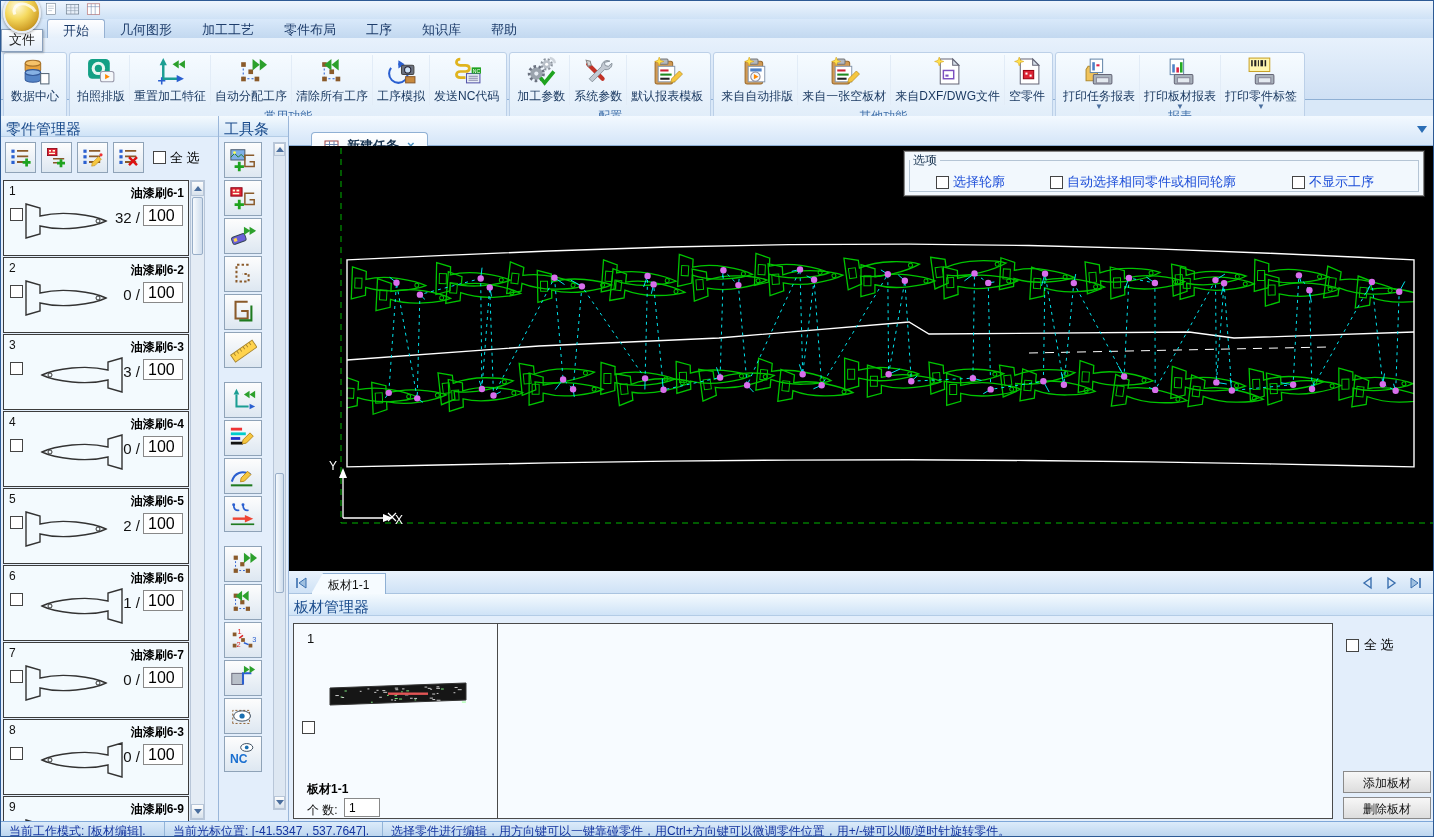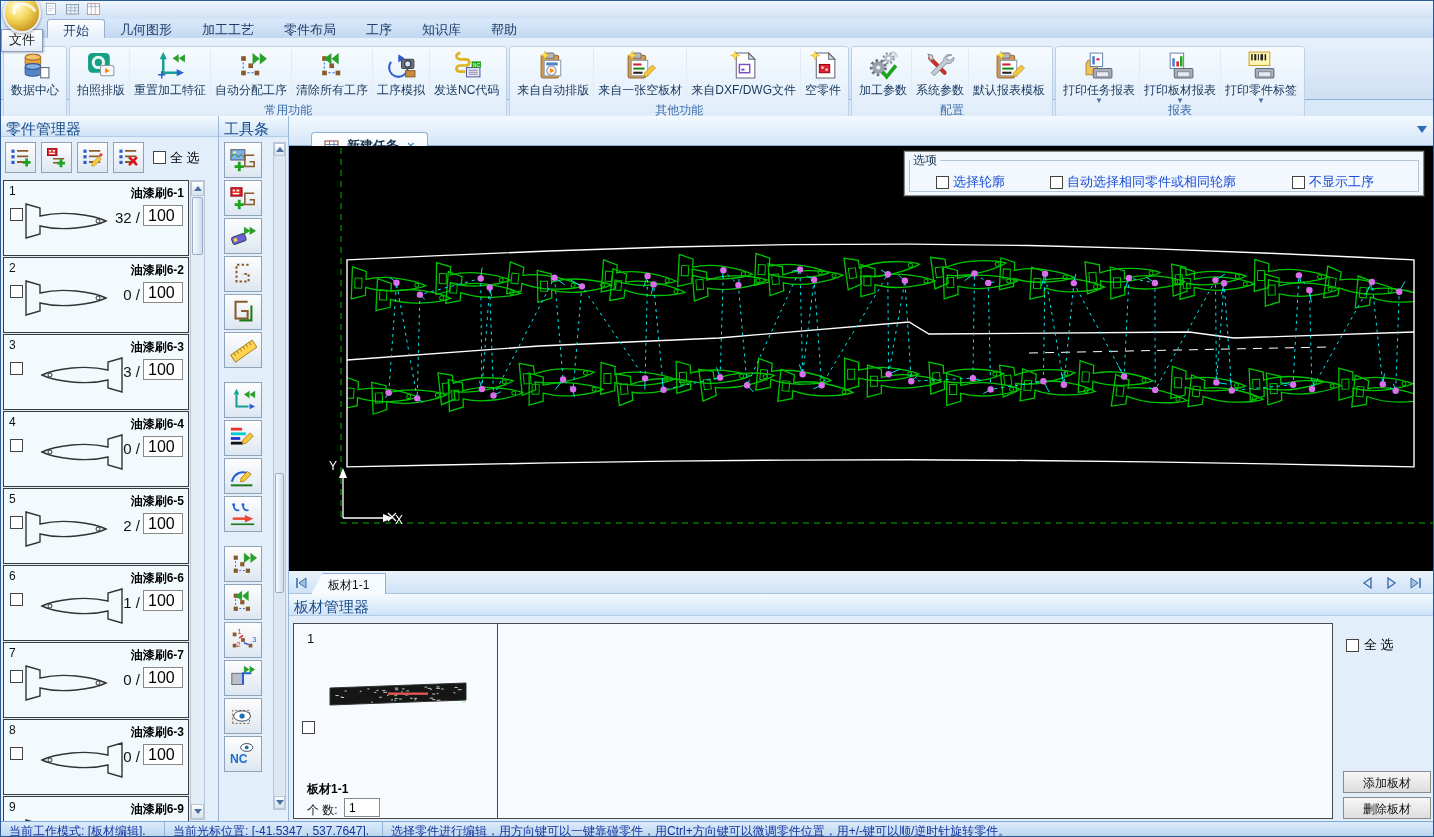--- a/index.html
+++ b/index.html
@@ -11,21 +11,21 @@
   #titlebar { left:0; top:0; width:1434px; height:18px; background:linear-gradient(#eef5fd,#cfe2f6); }
   #qat { left:42px; top:1px; display:flex; gap:4px; }
   .qat-btn { width:17px; height:15px; display:flex; align-items:center; justify-content:center; }
   #orb { left:2px; top:-8px; width:38px; height:40px; border-radius:50%; background:radial-gradient(circle at 35% 32%,#fffbe0,#f5d95e 38%,#d3a42c 70%,#8a6410); border:2px solid #e8edf4; box-shadow:0 1px 3px rgba(0,0,0,.4); z-index:60; }
   #orb:after { content:""; position:absolute; left:7px; top:8px; width:20px; height:14px; border:3px solid rgba(255,255,255,.75); border-bottom-color:transparent; border-right-color:transparent; border-radius:50%; transform:rotate(25deg); }
   #tabrow { left:0; top:18px; width:1434px; height:19px; background:linear-gradient(#d9e9fa,#c2d8f0); padding-left:46px; display:flex; }
   .tab { padding:2px 15px 0 15px; font-size:13px; color:#1e3d6b; white-space:nowrap; }
   .tab.active { background:linear-gradient(#fefeff,#e6f0fb); border:1px solid #96b1d2; border-bottom:none; border-radius:3px 3px 0 0; }
 
   
-  #ribbon { left:0; top:37px; width:1434px; height:62px; background:linear-gradient(#e7f1fc,#cfe0f4); border-bottom:1px solid #8fb0d4; padding:8px 0 0 2px; white-space:nowrap; }
+  #ribbon { left:0; top:37px; width:1434px; height:62px; background:linear-gradient(#e7f1fc,#cfe0f4); border-bottom:1px solid #8fb0d4; padding:14px 0 0 2px; white-space:nowrap; }
   .rgroup { display:inline-block; vertical-align:top; height:72px; margin-right:2px; border:1px solid #bcd0e8; border-radius:3px; background:linear-gradient(#f6fbff,#dfecf9); }
   .rgroup-items { display:flex; align-items:flex-start; height:57px; padding:2px 3px 0 3px; }
   .rbtn { display:flex; flex-direction:column; align-items:center; padding:1px 4px 0 4px; font-size:12px; color:#17365e; }
   .rbtn + .rbtn { border-left:1px solid #e2ecf7; }
   .rbtn svg { width:31px; height:31px; }
   .rbtn .lbl { white-space:nowrap; margin-top:1px; }
   .rbtn .dd { height:7px; line-height:4px; font-size:8px; color:#4a6e9e; }
   .rgroup-label { text-align:center; font-size:12px; color:#3c6da8; height:14px; line-height:13px; }
   #filetip { left:0px; top:28px; background:linear-gradient(#ffffff,#e4edf8); border:1px solid #8aa0bc; padding:1px 7px 2px 7px; font-size:13px; color:#222; z-index:55; box-shadow:1px 1px 2px rgba(0,0,0,.25); }
 
@@ -212,41 +212,76 @@
                 <path d="M17 19.5h9M17 21.5h9M17 23.5h9"></path>
               </g>
               <rect x="20" y="11" width="9" height="6" fill="#1fa31f"></rect>
               <text x="21" y="16" font-size="5" fill="#fff" font-family="Liberation Sans,sans-serif">NC</text>
             </svg>
             <span class="lbl">发送NC代码</span>
           </div>
         </div><div class="rgroup-label">常用功能</div></div><div class="rgroup"><div class="rgroup-items">
           <div class="rbtn">
             <svg viewBox="0 0 30 30">
-              <rect x="3" y="5" width="17" height="22" rx="2" fill="#d29a52" stroke="#9a6b2e"></rect>
-              <rect x="7.5" y="3" width="8" height="5" rx="1" fill="#b5b9c0" stroke="#777"></rect>
-              <rect x="6" y="10" width="16" height="15" fill="#fff" stroke="#8a9ab0"></rect>
-              <rect x="8" y="12" width="11" height="3" fill="#4f81c7"></rect>
-              <circle cx="13" cy="20" r="4.5" fill="#f5f8fb" stroke="#889"></circle>
-              <path d="M11.5 17.5v5l4.5-2.5z" fill="#f80"></path>
-              <path d="M7 1l1.2 3.2 3.3 1.1L8.2 6.4 7 9.6 5.8 6.4 2.5 5.3l3.3-1.1z" fill="#ffe14a" stroke="#d4a017" stroke-width=".5"></path>
-            </svg>
-            <span class="lbl">来自自动排版</span>
+              <circle cx="10" cy="17" r="6" fill="#9aa3ad"></circle>
+              <circle cx="10" cy="17" r="7" fill="none" stroke="#6b7280" stroke-width="2.6" stroke-dasharray="2.5,2.5"></circle>
+              <circle cx="10" cy="17" r="2" fill="#e8eef5"></circle>
+              <circle cx="20" cy="8" r="4" fill="#b9c0c9"></circle>
+              <circle cx="20" cy="8" r="5" fill="none" stroke="#8a929c" stroke-width="2" stroke-dasharray="2,2"></circle>
+              <circle cx="20" cy="8" r="1.5" fill="#fff"></circle>
+              <path d="M14 21l4 5 9-11" fill="none" stroke="#1fa31f" stroke-width="3.5"></path>
+              <path d="M23 2a6 6 0 0 1 5 5" fill="none" stroke="#cdd3da" stroke-width="2.4"></path>
+            </svg>
+            <span class="lbl">加工参数</span>
+          </div>
+          <div class="rbtn">
+            <svg viewBox="0 0 30 30">
+              <path d="M5 8l14 14" stroke="#c23327" stroke-width="4" stroke-linecap="round"></path>
+              <path d="M3 4l4 1 1 4-3 1z" fill="#d6d6d6" stroke="#888"></path>
+              <path d="M26 5a5.5 5.5 0 0 0-8 5L6 22l3 3 12-12a5.5 5.5 0 0 0 7-6l-3.5 3-3-.8-.8-3z" fill="#c3cad3" stroke="#7c8791" stroke-width=".8"></path>
+            </svg>
+            <span class="lbl">系统参数</span>
           </div>
           <div class="rbtn">
             <svg viewBox="0 0 30 30">
               <rect x="3" y="5" width="17" height="22" rx="2" fill="#d29a52" stroke="#9a6b2e"></rect>
               <rect x="7.5" y="3" width="8" height="5" rx="1" fill="#b5b9c0" stroke="#777"></rect>
               <rect x="6" y="10" width="16" height="15" fill="#fff" stroke="#8a9ab0"></rect>
               <rect x="8" y="13" width="8" height="2" fill="#c23"></rect>
               <rect x="8" y="17" width="11" height="2" fill="#1f8a1f"></rect>
               <rect x="8" y="21" width="9" height="2" fill="#222"></rect>
               <path d="M19 22l7.5-7.5 3 3L22 25l-3.8.8z" fill="#f5c63f" stroke="#b98a1e" stroke-width=".7"></path>
               <path d="M7 1l1.2 3.2 3.3 1.1L8.2 6.4 7 9.6 5.8 6.4 2.5 5.3l3.3-1.1z" fill="#ffe14a" stroke="#d4a017" stroke-width=".5"></path>
             </svg>
+            <span class="lbl">默认报表模板</span>
+          </div>
+        </div><div class="rgroup-label">配置</div></div><div class="rgroup"><div class="rgroup-items">
+          <div class="rbtn">
+            <svg viewBox="0 0 30 30">
+              <rect x="3" y="5" width="17" height="22" rx="2" fill="#d29a52" stroke="#9a6b2e"></rect>
+              <rect x="7.5" y="3" width="8" height="5" rx="1" fill="#b5b9c0" stroke="#777"></rect>
+              <rect x="6" y="10" width="16" height="15" fill="#fff" stroke="#8a9ab0"></rect>
+              <rect x="8" y="12" width="11" height="3" fill="#4f81c7"></rect>
+              <circle cx="13" cy="20" r="4.5" fill="#f5f8fb" stroke="#889"></circle>
+              <path d="M11.5 17.5v5l4.5-2.5z" fill="#f80"></path>
+              <path d="M7 1l1.2 3.2 3.3 1.1L8.2 6.4 7 9.6 5.8 6.4 2.5 5.3l3.3-1.1z" fill="#ffe14a" stroke="#d4a017" stroke-width=".5"></path>
+            </svg>
+            <span class="lbl">来自自动排版</span>
+          </div>
+          <div class="rbtn">
+            <svg viewBox="0 0 30 30">
+              <rect x="3" y="5" width="17" height="22" rx="2" fill="#d29a52" stroke="#9a6b2e"></rect>
+              <rect x="7.5" y="3" width="8" height="5" rx="1" fill="#b5b9c0" stroke="#777"></rect>
+              <rect x="6" y="10" width="16" height="15" fill="#fff" stroke="#8a9ab0"></rect>
+              <rect x="8" y="13" width="8" height="2" fill="#c23"></rect>
+              <rect x="8" y="17" width="11" height="2" fill="#1f8a1f"></rect>
+              <rect x="8" y="21" width="9" height="2" fill="#222"></rect>
+              <path d="M19 22l7.5-7.5 3 3L22 25l-3.8.8z" fill="#f5c63f" stroke="#b98a1e" stroke-width=".7"></path>
+              <path d="M7 1l1.2 3.2 3.3 1.1L8.2 6.4 7 9.6 5.8 6.4 2.5 5.3l3.3-1.1z" fill="#ffe14a" stroke="#d4a017" stroke-width=".5"></path>
+            </svg>
             <span class="lbl">来自一张空板材</span>
           </div>
           <div class="rbtn">
             <svg viewBox="0 0 30 30">
               <path d="M8 3h12l6 6v18H8z" fill="#fff" stroke="#667"></path>
               <path d="M20 3v6h6z" fill="#d7e0ea" stroke="#667"></path>
               <rect x="11" y="14" width="10" height="8" fill="none" stroke="#7b4fc0" stroke-width="1.4"></rect>
               <path d="M13 18h3v2h-3z" fill="#7b4fc0"></path>
               <path d="M7 1l1.2 3.2 3.3 1.1L8.2 6.4 7 9.6 5.8 6.4 2.5 5.3l3.3-1.1z" fill="#ffe14a" stroke="#d4a017" stroke-width=".5"></path>
             </svg>
@@ -259,55 +294,20 @@
               <rect x="11" y="14" width="10" height="8" fill="#d23" stroke="#901"></rect>
               <g fill="#fff">
                 <rect x="13" y="16" width="2" height="2"></rect>
                 <rect x="17" y="18" width="2" height="2"></rect>
               </g>
               <path d="M7 1l1.2 3.2 3.3 1.1L8.2 6.4 7 9.6 5.8 6.4 2.5 5.3l3.3-1.1z" fill="#ffe14a" stroke="#d4a017" stroke-width=".5"></path>
             </svg>
             <span class="lbl">空零件</span>
           </div>
         </div><div class="rgroup-label">其他功能</div></div><div class="rgroup"><div class="rgroup-items">
-          <div class="rbtn">
-            <svg viewBox="0 0 30 30">
-              <circle cx="10" cy="17" r="6" fill="#9aa3ad"></circle>
-              <circle cx="10" cy="17" r="7" fill="none" stroke="#6b7280" stroke-width="2.6" stroke-dasharray="2.5,2.5"></circle>
-              <circle cx="10" cy="17" r="2" fill="#e8eef5"></circle>
-              <circle cx="20" cy="8" r="4" fill="#b9c0c9"></circle>
-              <circle cx="20" cy="8" r="5" fill="none" stroke="#8a929c" stroke-width="2" stroke-dasharray="2,2"></circle>
-              <circle cx="20" cy="8" r="1.5" fill="#fff"></circle>
-              <path d="M14 21l4 5 9-11" fill="none" stroke="#1fa31f" stroke-width="3.5"></path>
-              <path d="M23 2a6 6 0 0 1 5 5" fill="none" stroke="#cdd3da" stroke-width="2.4"></path>
-            </svg>
-            <span class="lbl">加工参数</span>
-          </div>
-          <div class="rbtn">
-            <svg viewBox="0 0 30 30">
-              <path d="M5 8l14 14" stroke="#c23327" stroke-width="4" stroke-linecap="round"></path>
-              <path d="M3 4l4 1 1 4-3 1z" fill="#d6d6d6" stroke="#888"></path>
-              <path d="M26 5a5.5 5.5 0 0 0-8 5L6 22l3 3 12-12a5.5 5.5 0 0 0 7-6l-3.5 3-3-.8-.8-3z" fill="#c3cad3" stroke="#7c8791" stroke-width=".8"></path>
-            </svg>
-            <span class="lbl">系统参数</span>
-          </div>
-          <div class="rbtn">
-            <svg viewBox="0 0 30 30">
-              <rect x="3" y="5" width="17" height="22" rx="2" fill="#d29a52" stroke="#9a6b2e"></rect>
-              <rect x="7.5" y="3" width="8" height="5" rx="1" fill="#b5b9c0" stroke="#777"></rect>
-              <rect x="6" y="10" width="16" height="15" fill="#fff" stroke="#8a9ab0"></rect>
-              <rect x="8" y="13" width="8" height="2" fill="#c23"></rect>
-              <rect x="8" y="17" width="11" height="2" fill="#1f8a1f"></rect>
-              <rect x="8" y="21" width="9" height="2" fill="#222"></rect>
-              <path d="M19 22l7.5-7.5 3 3L22 25l-3.8.8z" fill="#f5c63f" stroke="#b98a1e" stroke-width=".7"></path>
-              <path d="M7 1l1.2 3.2 3.3 1.1L8.2 6.4 7 9.6 5.8 6.4 2.5 5.3l3.3-1.1z" fill="#ffe14a" stroke="#d4a017" stroke-width=".5"></path>
-            </svg>
-            <span class="lbl">默认报表模板</span>
-          </div>
-        </div><div class="rgroup-label">配置</div></div><div class="rgroup"><div class="rgroup-items">
           <div class="rbtn">
             <svg viewBox="0 0 30 30">
               <path d="M2 13l2-3h9v14H2z" fill="#f0c35c" stroke="#b08a2e"></path>
               <rect x="6" y="3" width="12" height="13" fill="#fff" stroke="#68a"></rect>
               <rect x="8" y="6" width="2.5" height="8" fill="#4f81c7"></rect>
               <rect x="12" y="8" width="3" height="2" fill="#d24"></rect>
               <rect x="9" y="18" width="18" height="9" rx="1" fill="#a8b1bb" stroke="#667"></rect>
               <rect x="12" y="21" width="12" height="5" fill="#e4eaf0" stroke="#889"></rect>
             </svg>
             <span class="lbl">打印任务报表</span>

